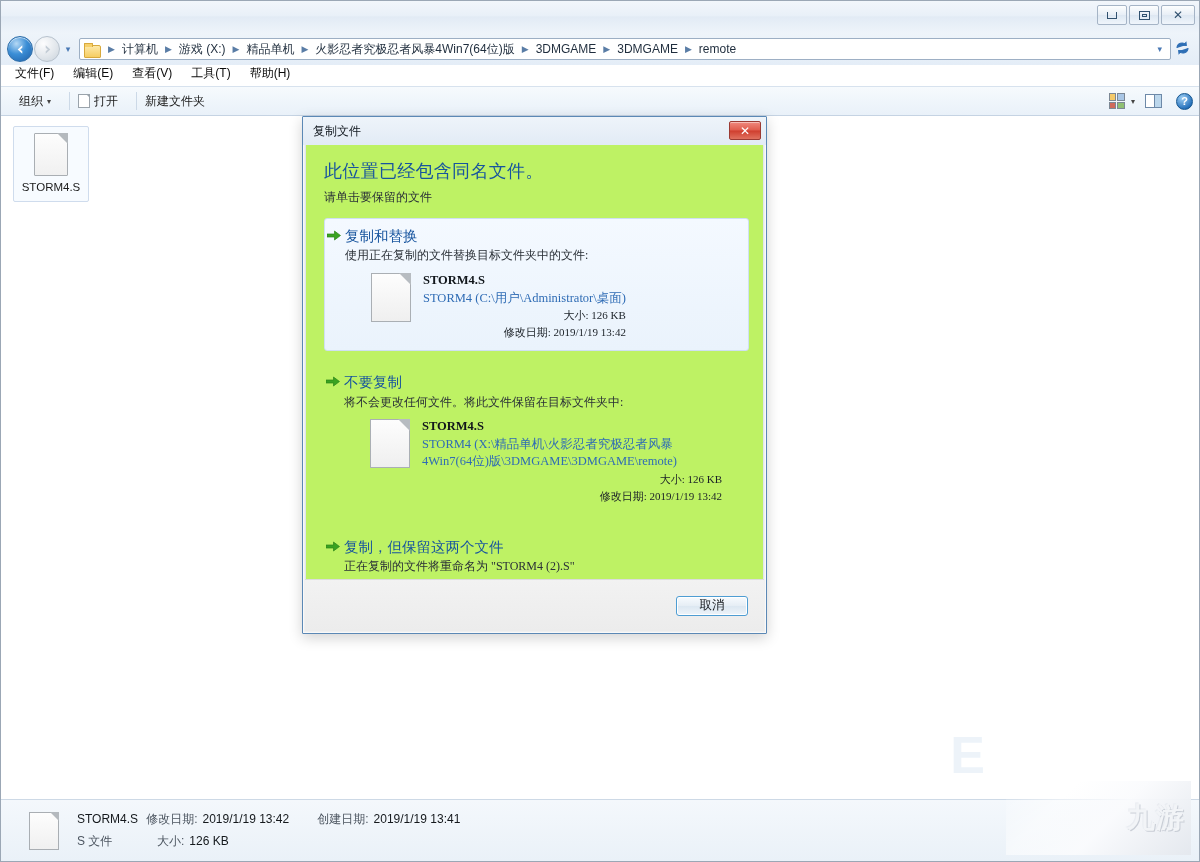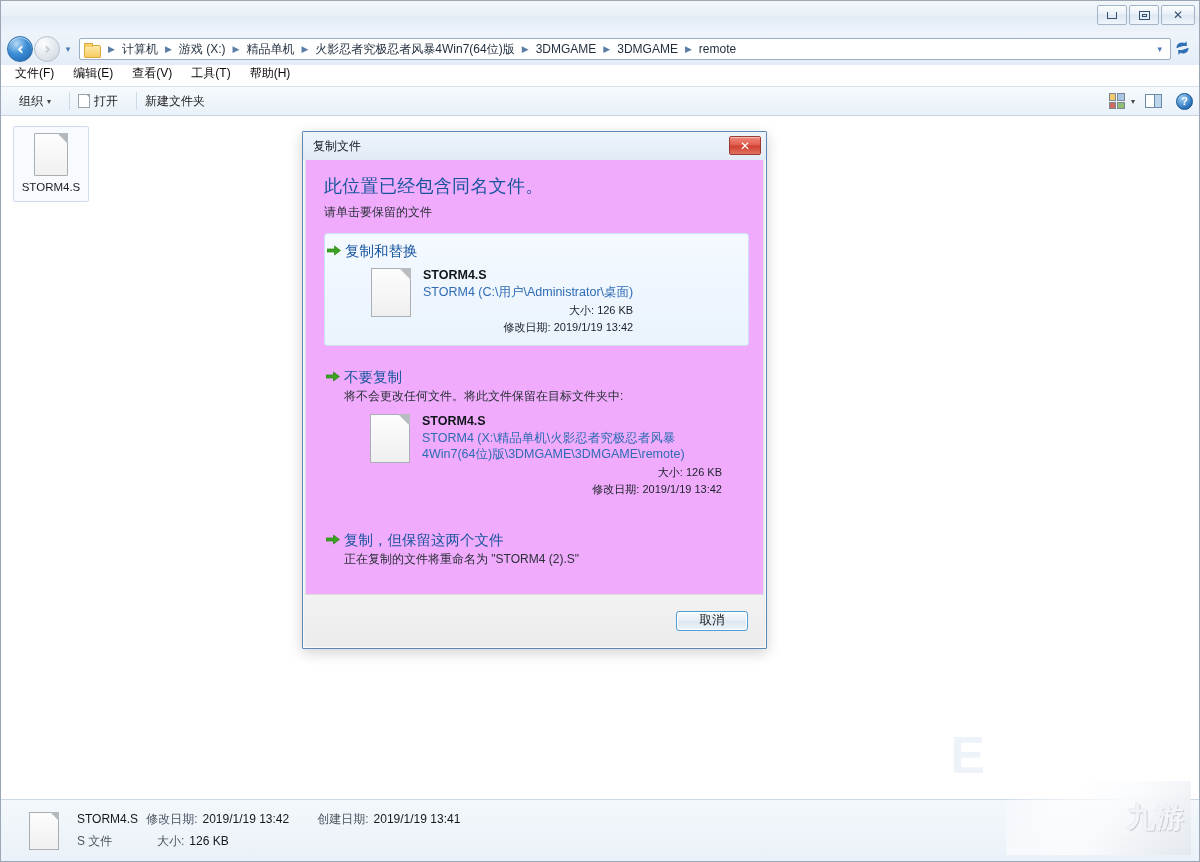--- a/index.html
+++ b/index.html
@@ -196,21 +196,21 @@
     letter-spacing: 1px;
   }
   #wm-ghost {
     position:absolute; right:210px; bottom:14px;
     font-size:52px; font-weight:bold; color:rgba(236,242,249,.95);
     letter-spacing:4px; pointer-events:none;
   }
 
   
   #dlg {
-    position:absolute; left:302px; top:131px; width:465px; height:518px;
+    position:absolute; left:302px; top:116px; width:465px; height:518px;
     background:#f0f0f0;
     border:1px solid #5b88b5;
     box-shadow: 0 0 0 1px rgba(255,255,255,.6) inset, 0 4px 14px rgba(0,0,0,.18);
     display:flex; flex-direction:column;
     border-radius:1px;
   }
   #dlg-title {
     flex:0 0 28px; height:28px; position:relative;
     background: linear-gradient(to bottom,#eef4fa,#e2ebf5);
     display:flex; align-items:center; padding-left:10px;
@@ -218,23 +218,23 @@
   #dlg-title .t { font-size:12px; color:#11181f; }
   #dlg-close {
     position:absolute; right:5px; top:4px; width:32px; height:19px;
     border-radius:2px; border:1px solid #9b3a33;
     background: linear-gradient(to bottom,#f0897e,#e05c4d 48%,#cf3e2e 52%,#e0715f);
     color:#fff; font-size:12px; font-weight:bold;
     display:flex; align-items:center; justify-content:center;
     box-shadow: inset 0 1px 0 rgba(255,255,255,.45);
   }
   #dlg-body {
-    flex:1 1 auto; background:#f0abfc;
+    flex:1 1 auto; background:#bef264;
     margin:0 2px; border:1px solid #dfe6ed; border-top:none; border-bottom:none;
-    padding: 14px 14px 0 18px; overflow:hidden;
+    padding: 14px 14px 0 18px; overflow:hidden;font-family:Liberation Serif, serif;
   }
   .dlg-head {
     font-size: 18px; color:#17549e; margin-bottom: 6px; letter-spacing:.3px;
   }
   .dlg-sub { font-size:12px; color:#2a3037; margin-bottom: 12px; }
 
   .opt { position:relative; padding: 8px 10px 10px 20px; border-radius:3px; }
   .opt.selected {
     background: linear-gradient(to bottom,#f4f9ff,#eaf3fc);
     border:1px solid #cfe0f2;
@@ -421,20 +421,21 @@
     <div class="dlg-head">此位置已经包含同名文件。</div>
     <div class="dlg-sub">请单击要保留的文件</div>
 
     <div class="opt selected">
       <span class="arrow">
         <svg width="14" height="11" viewBox="0 0 14 11">
             <path d="M0 4 L7.5 4 L7.5 1 L13.5 5.5 L7.5 10 L7.5 7 L0 7 Z" fill="#3aa321" stroke="#2d8419" stroke-width=".7"></path>
           </svg>
       </span>
       <div class="opt-title">复制和替换</div>
+      <div class="opt-desc">使用正在复制的文件替换目标文件夹中的文件:</div>
       <div class="opt-file">
         <span class="ico"></span>
         <span class="meta">
           <span class="of-name">STORM4.S</span>
           <span class="of-path">STORM4 (C:\用户\Administrator\桌面)</span>
           <span class="of-size">大小: 126 KB</span>
           <span class="of-date">修改日期: 2019/1/19 13:42</span>
         </span>
       </div>
     </div>

